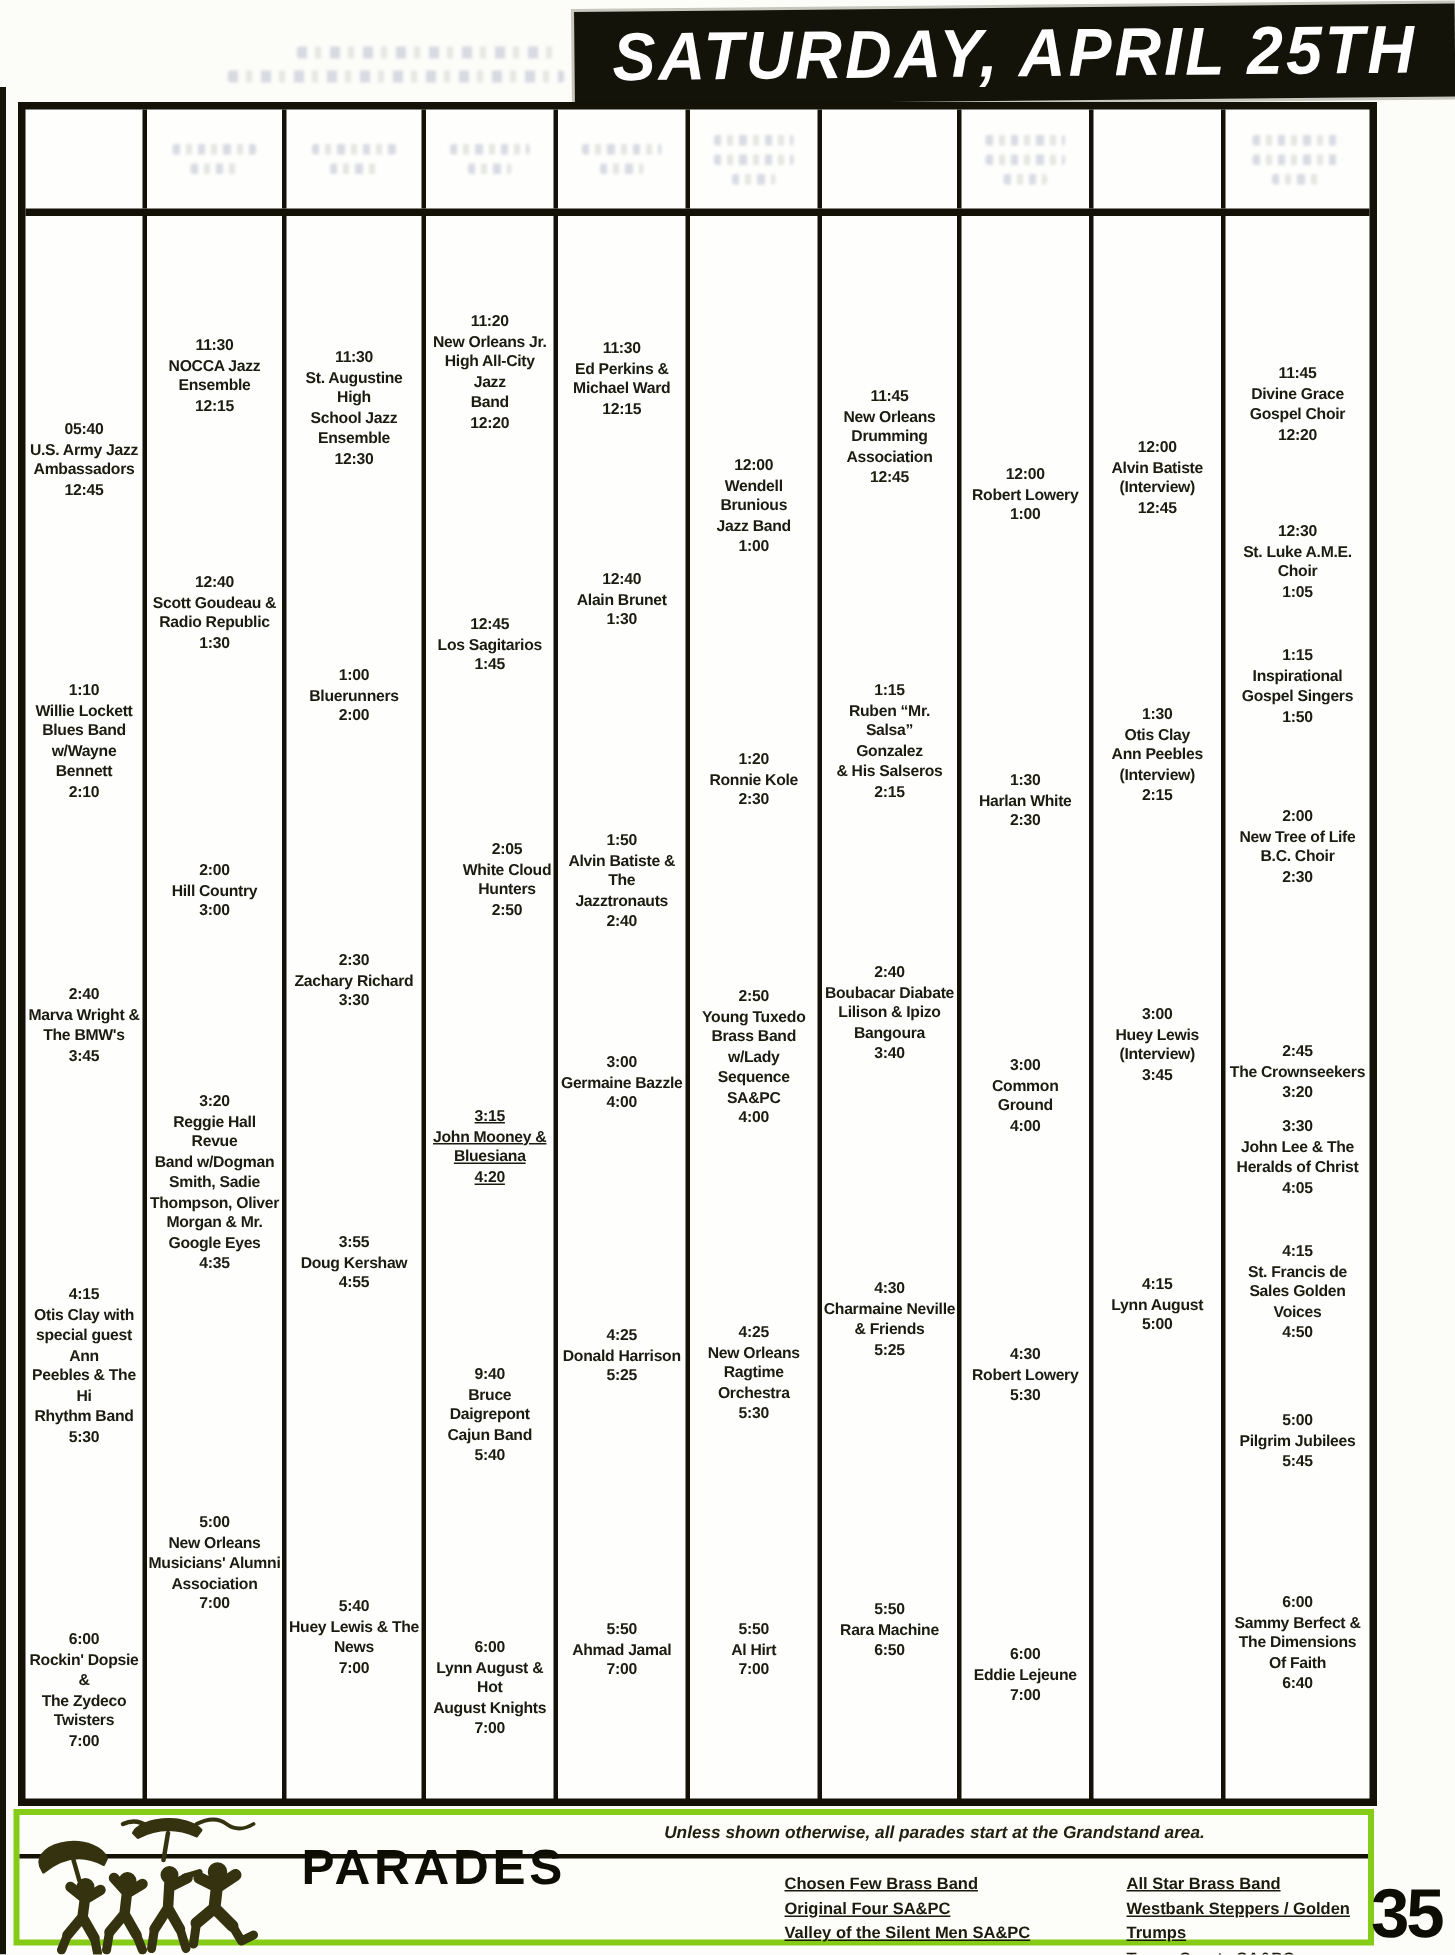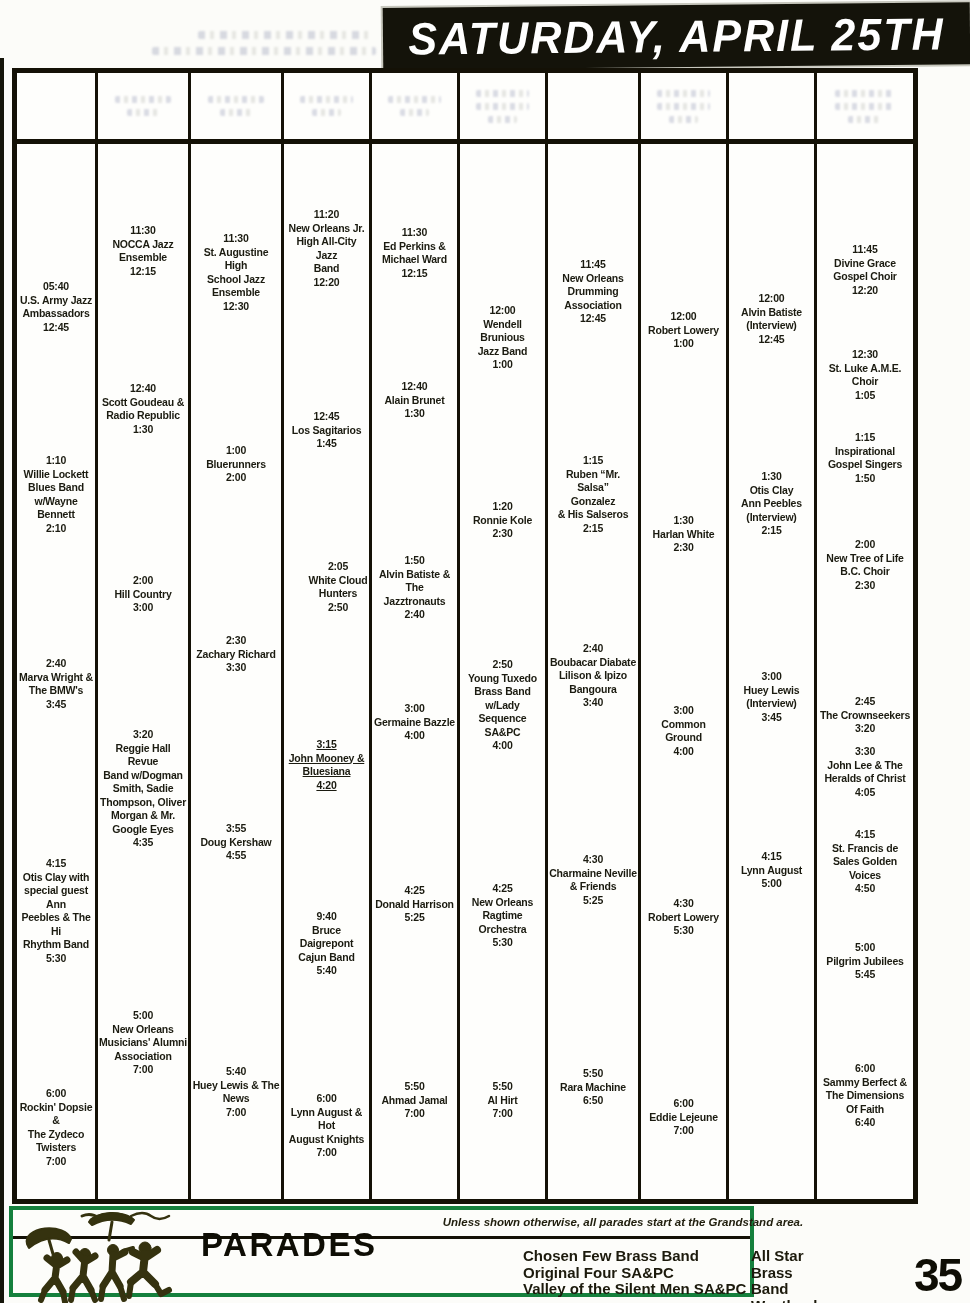--- a/index.html
+++ b/index.html
@@ -46,31 +46,31 @@
   .body-row{height:1056px;}
   .body-col{border-left:3px solid #141106;position:relative;}
   .body-col:first-child{border-left:none;}
 
   .entry{position:absolute;left:1px;right:1px;text-align:center;
     font-weight:700;font-size:10.5px;line-height:13.5px;letter-spacing:-.2px;color:#1b1b10;}
   .entry .act{white-space:pre-line;}
 
   
   .parade-box{
-    position:absolute;left:9px;top:1206px;width:745px;height:91px;
-    border:4px solid #15803d;box-sizing:border-box;background:#fdfdfa;
+    position:absolute;left:9px;top:1206px;width:907px;height:91px;
+    border:4px solid #84cc16;box-sizing:border-box;background:#fdfdfa;
   }
   .parade-rule{position:absolute;left:0;right:0;top:26px;height:3px;background:#141106;}
   .parade-note{position:absolute;left:320px;top:6px;width:580px;text-align:center;
     font-style:italic;font-weight:600;font-size:11.5px;color:#22200f;}
   .parade-heading{position:absolute;left:188px;top:20px;
     font-weight:900;font-size:33px;line-height:30px;letter-spacing:2.5px;color:#0e0d04;}
   .parade-graphic{position:absolute;left:6px;top:-4px;}
   .parade-list{position:absolute;top:38px;margin:0;padding:0;list-style:none;
-    font-weight:700;font-size:15px;line-height:16.5px;color:#1c1a0c;}
+    font-weight:700;font-size:11px;line-height:16.5px;color:#1c1a0c;text-decoration:underline;}
   .parade-list.left{left:510px;}
   .parade-list.right{left:738px;}
 
   .page-number{position:absolute;left:914px;top:1248px;width:56px;
     font-weight:900;font-size:46px;color:#0e0d04;letter-spacing:-2px;}
 </style>
 </head>
 <body>
 
 <div class="scan-edge"></div>

